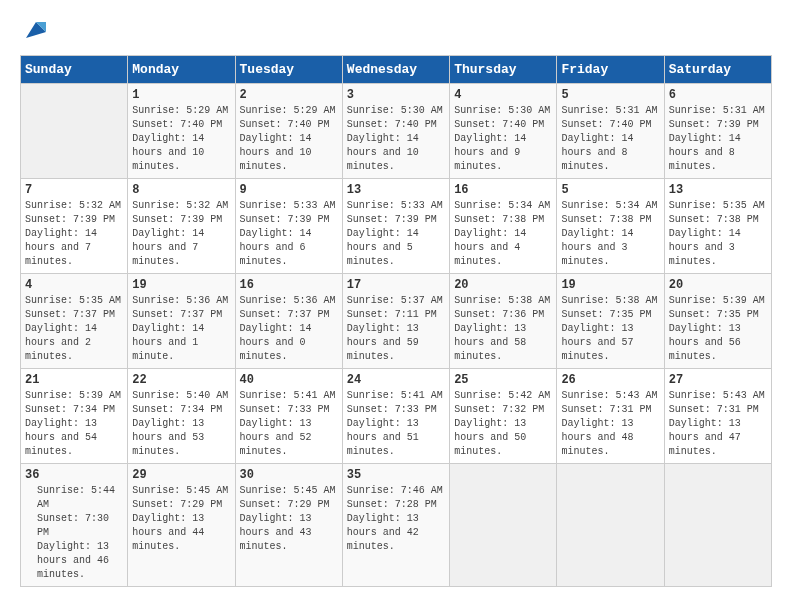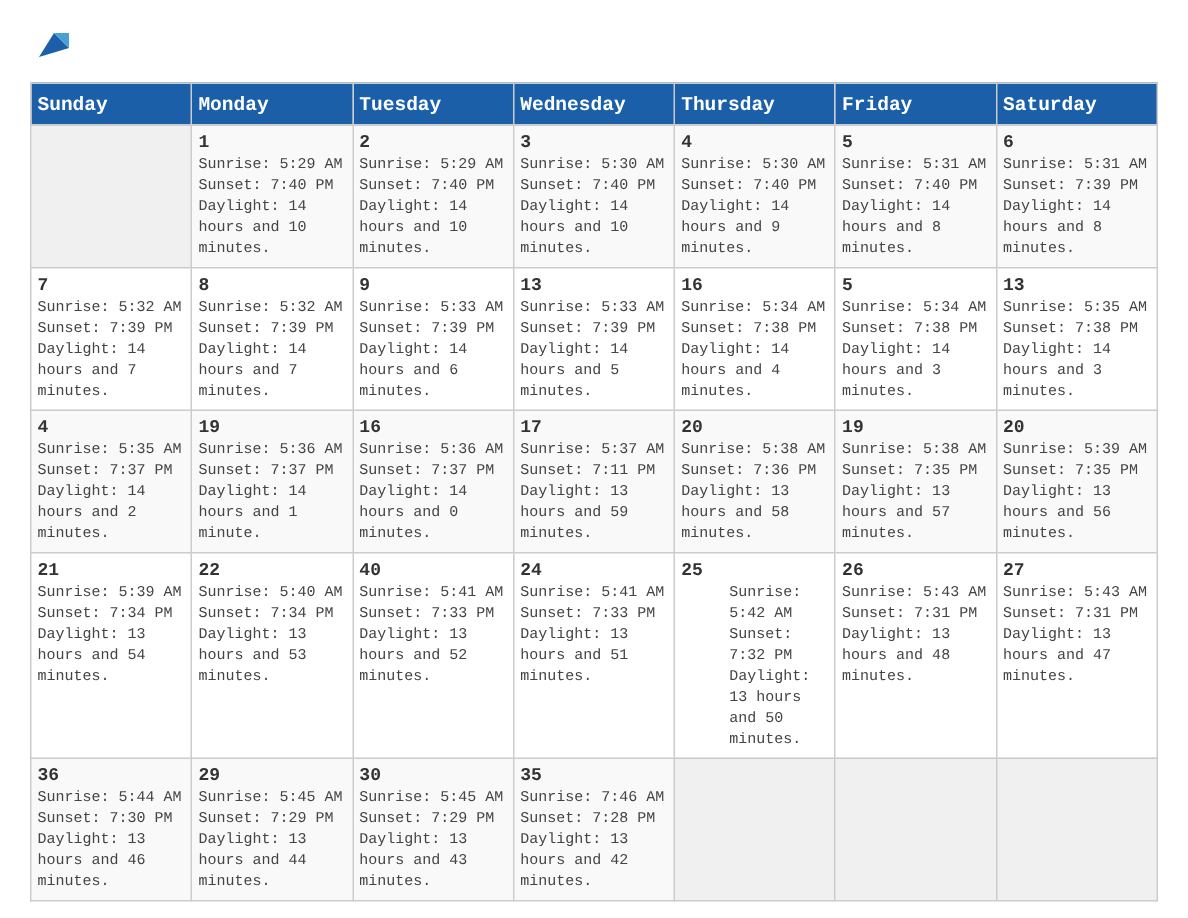--- a/index.html
+++ b/index.html
@@ -273,41 +273,41 @@
 Daylight: 13 hours and 52 minutes.</div>
         </td>
         <td>
           <span class="day-number">24</span>
           <div class="day-info" style="white-space: pre-wrap;">Sunrise: 5:41 AM
 Sunset: 7:33 PM
 Daylight: 13 hours and 51 minutes.</div>
         </td>
         <td>
           <span class="day-number">25</span>
-          <div class="day-info" style="white-space: pre-wrap; margin-left: 32px;">Sunrise: 5:42 AM
+          <div class="day-info" style="white-space: pre-wrap;">Sunrise: 5:42 AM
 Sunset: 7:32 PM
 Daylight: 13 hours and 50 minutes.</div>
         </td>
         <td>
           <span class="day-number">26</span>
           <div class="day-info" style="white-space: pre-wrap;">Sunrise: 5:43 AM
 Sunset: 7:31 PM
 Daylight: 13 hours and 48 minutes.</div>
         </td>
         <td>
           <span class="day-number">27</span>
           <div class="day-info" style="white-space: pre-wrap;">Sunrise: 5:43 AM
 Sunset: 7:31 PM
 Daylight: 13 hours and 47 minutes.</div>
         </td>
       </tr>
       <tr>
         <td>
           <span class="day-number">36</span>
-          <div class="day-info" style="white-space: pre-wrap;">Sunrise: 5:44 AM
+          <div class="day-info" style="white-space: pre-wrap; margin-left: 12px;">Sunrise: 5:44 AM
 Sunset: 7:30 PM
 Daylight: 13 hours and 46 minutes.</div>
         </td>
         <td>
           <span class="day-number">29</span>
           <div class="day-info" style="white-space: pre-wrap;">Sunrise: 5:45 AM
 Sunset: 7:29 PM
 Daylight: 13 hours and 44 minutes.</div>
         </td>
         <td>

